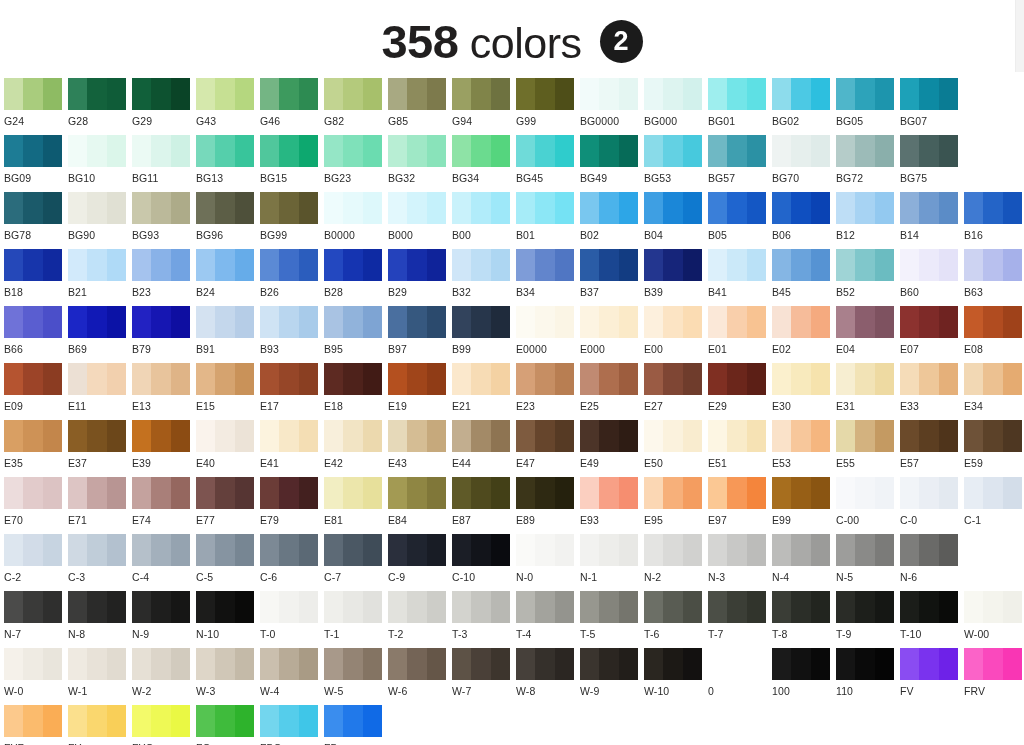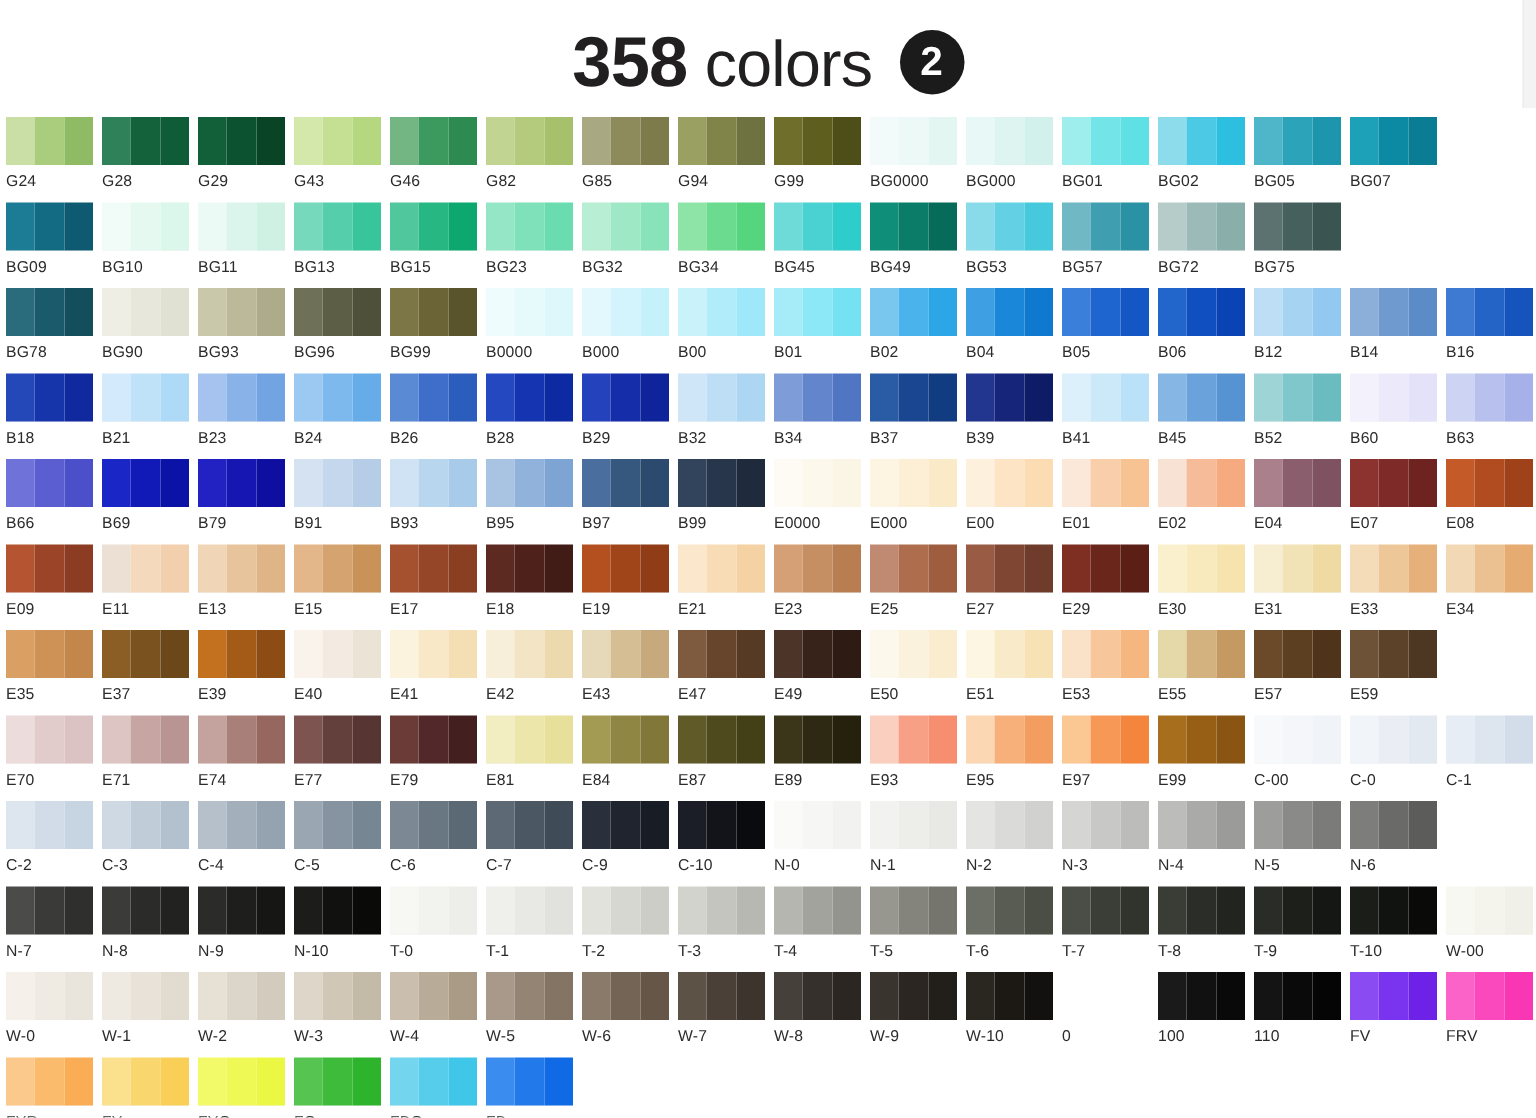--- a/index.html
+++ b/index.html
@@ -326,20 +326,28 @@
       <div class="cell">
         <div class="swatch">
           <div class="band" style="background: rgb(111, 184, 196);"></div>
           <div class="band" style="background: rgb(63, 159, 176);"></div>
           <div class="band" style="background: rgb(43, 145, 164);"></div>
         </div>
         <div class="label">BG57</div>
       </div>
       <div class="cell">
         <div class="swatch">
+          <div class="band" style="background: rgb(238, 243, 242);"></div>
+          <div class="band" style="background: rgb(230, 239, 237);"></div>
+          <div class="band" style="background: rgb(223, 235, 233);"></div>
+        </div>
+        <div class="label">BG70</div>
+      </div>
+      <div class="cell">
+        <div class="swatch">
           <div class="band" style="background: rgb(181, 204, 201);"></div>
           <div class="band" style="background: rgb(156, 187, 184);"></div>
           <div class="band" style="background: rgb(138, 175, 171);"></div>
         </div>
         <div class="label">BG72</div>
       </div>
       <div class="cell">
         <div class="swatch">
           <div class="band" style="background: rgb(91, 114, 112);"></div>
           <div class="band" style="background: rgb(70, 96, 93);"></div>
@@ -917,20 +925,28 @@
         </div>
         <div class="label">E42</div>
       </div>
       <div class="cell">
         <div class="swatch">
           <div class="band" style="background: rgb(230, 217, 185);"></div>
           <div class="band" style="background: rgb(213, 189, 148);"></div>
           <div class="band" style="background: rgb(198, 169, 124);"></div>
         </div>
         <div class="label">E43</div>
+      </div>
+      <div class="cell">
+        <div class="swatch">
+          <div class="band" style="background: rgb(194, 174, 143);"></div>
+          <div class="band" style="background: rgb(163, 138, 103);"></div>
+          <div class="band" style="background: rgb(142, 116, 82);"></div>
+        </div>
+        <div class="label">E44</div>
       </div>
       <div class="cell">
         <div class="swatch">
           <div class="band" style="background: rgb(126, 91, 63);"></div>
           <div class="band" style="background: rgb(102, 69, 44);"></div>
           <div class="band" style="background: rgb(86, 58, 36);"></div>
         </div>
         <div class="label">E47</div>
       </div>
       <div class="cell">

